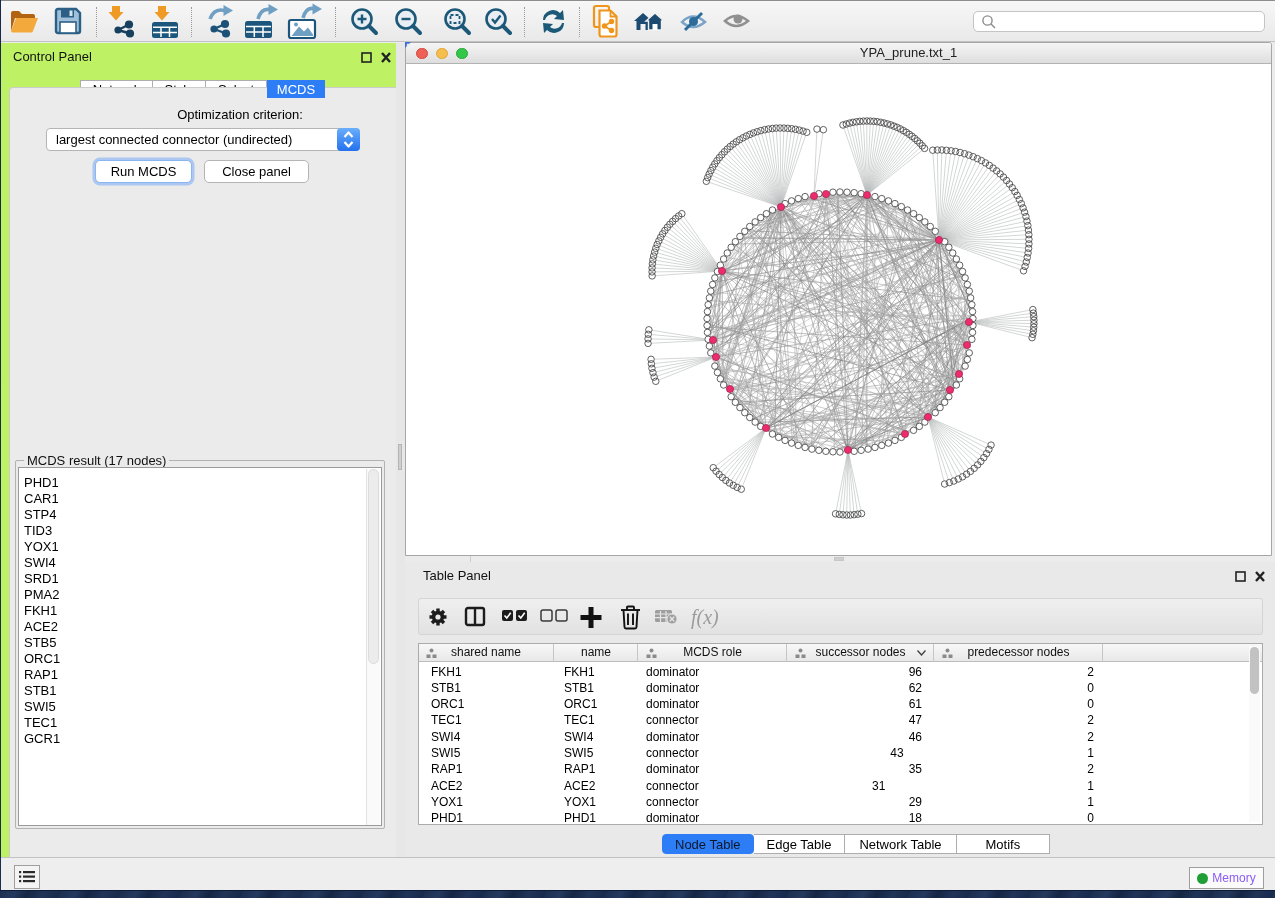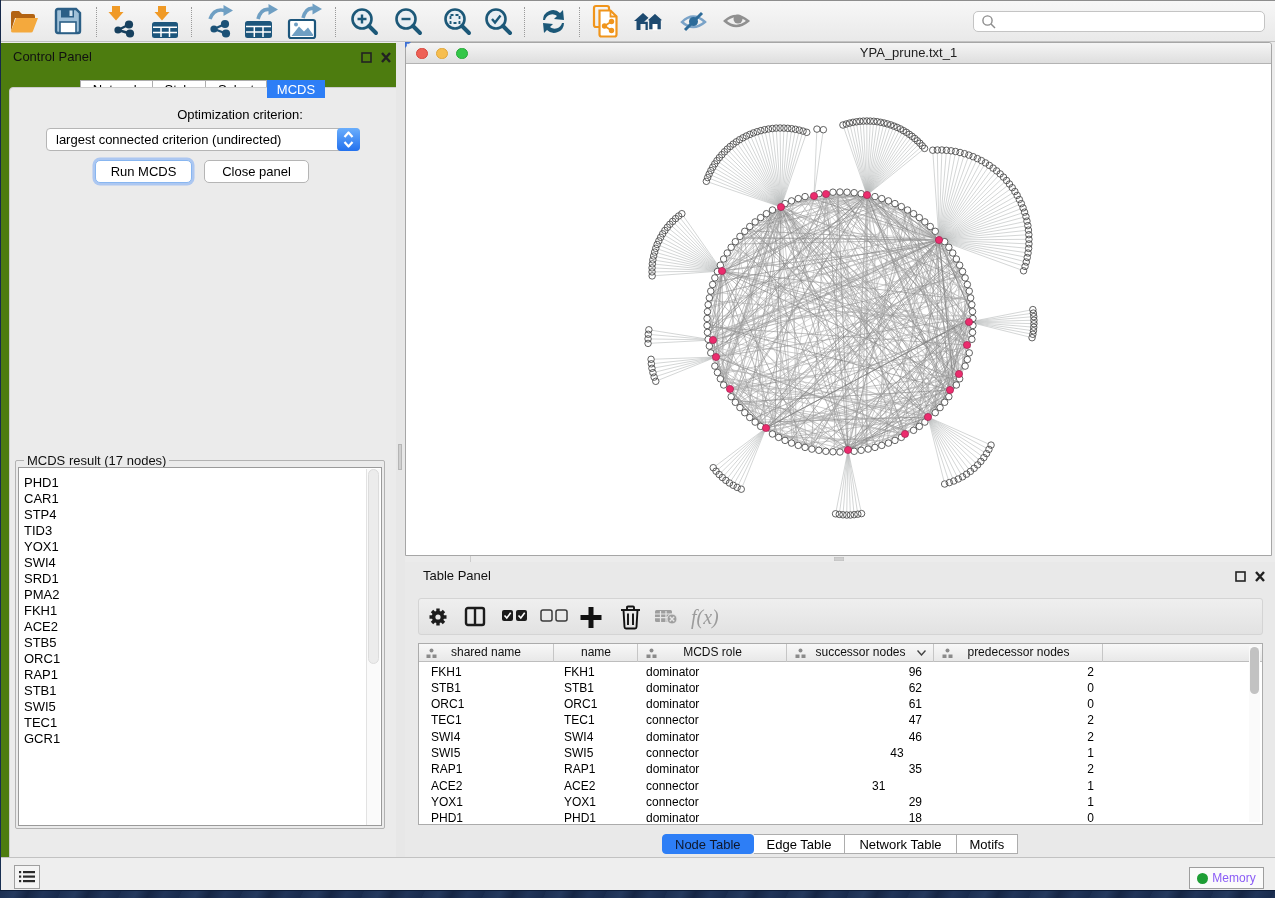--- a/index.html
+++ b/index.html
@@ -4,21 +4,21 @@
 <style>
 *{margin:0;padding:0;box-sizing:border-box}
 html,body{width:1275px;height:898px;overflow:hidden;font-family:"Liberation Sans",sans-serif;}
 body{background:linear-gradient(100deg,#16294a 0%,#1d3a60 30%,#12233f 55%,#274a6e 80%,#0f2038 100%);position:relative}
 .abs{position:absolute}
 #app{position:absolute;left:1px;top:0;width:1274px;height:890px;background:#ececec}
 #toolbar{position:absolute;left:0;top:0;width:1274px;height:42px;background:linear-gradient(#f7f7f7,#e9e9e9);border-top:1px solid #8d8d8d;border-bottom:1px solid #c2c2c2}
 .tsep{position:absolute;top:6px;height:30px;width:0;border-left:1px dotted #9a9a9a}
 #searchbox{position:absolute;left:972px;top:10px;width:292px;height:21px;background:#fff;border:1px solid #c4c4c4;border-radius:5px}
 
-#cpanel{position:absolute;left:0;top:43px;width:395px;height:814px;background:#4d7c0f}
+#cpanel{position:absolute;left:0;top:43px;width:395px;height:814px;background:#bef264}
 .ptitle{font-size:13px;color:#111}
 #cp-tabs{position:absolute;top:37px;left:79px;height:18px}
 .tab{float:left;height:18px;line-height:17px;font-size:13px;color:#000;background:#fff;border:1px solid #adadad;border-left:none;padding:0 13px;text-align:center}
 .tab.first{border-left:1px solid #adadad}
 .tab.sel{background:#2d7ef6;color:#fff;border:1px solid #2d7ef6;border-radius:0;position:relative;z-index:2}
 #cp-body{position:absolute;left:8px;top:44px;width:462px;height:795px;background:#ebebeb;border:1px solid #cccccc;border-radius:4px}
 #mcds-fs{position:absolute;left:5px;top:372px;width:370px;height:369px;border:1px solid #b2b2b2;border-radius:2px}
 #mcds-list{position:absolute;left:2px;top:6px;width:364px;height:359px;background:#fff;border:1px solid #9a9a9a}
 #mcds-legend{position:absolute;left:8px;top:-8px;background:#ebebeb;padding:0 3px;font-size:13px;color:#111}
 .mitem{font-size:13px;color:#000;height:16px;line-height:16px;padding-left:5px}
@@ -183,21 +183,21 @@
       </svg>
 <div id="cp-tabs">
  <div class="tab first" style="width:73px;padding:0">Network</div>
  <div class="tab" style="width:53px;padding:0">Style</div>
  <div class="tab" style="width:61px;padding:0">Select</div>
  <div class="tab sel" style="width:58px;padding:0">MCDS</div>
 </div>
 <div id="cp-body">
  <div style="position:absolute;left:0;top:19px;width:100%;text-align:center;font-size:13px;color:#000">Optimization criterion:</div>
  <div style="position:absolute;left:36px;top:40px;width:314px;height:23px;background:#fff;border:1px solid #b5b5b5;border-radius:4px">
-   <div style="position:absolute;left:9px;top:3px;font-size:13px;color:#000">largest connected criterion (undirected)</div>
+   <div style="position:absolute;left:9px;top:3px;font-size:13px;color:#000">largest connected connector (undirected)</div>
    <div style="position:absolute;right:-1px;top:-1px;width:23px;height:23px;background:linear-gradient(#6aaefc,#2371ee);border-radius:4px">
      <svg width="23" height="23">
               <path d="M7.5 9 L11.5 4.5 L15.5 9 M7.5 14 L11.5 18.5 L15.5 14" fill="none" stroke="#fff" stroke-width="2.2" stroke-linejoin="round"></path>
             </svg>
    </div>
  </div>
  <div style="position:absolute;left:85px;top:72px;width:97px;height:23px;background:#fff;border:1.5px solid #88b6f0;border-radius:5px;box-shadow:0 0 0 2.5px rgba(120,170,245,.55);font-size:13px;line-height:21px;text-align:center">Run MCDS</div>
  <div style="position:absolute;left:194px;top:72px;width:105px;height:23px;background:#fff;border:1px solid #b5b5b5;border-radius:5px;font-size:13px;line-height:21px;text-align:center">Close panel</div>
  <div id="mcds-fs">
    <div id="mcds-legend">MCDS result (17 nodes)</div>
@@ -414,21 +414,21 @@
           <span class="cell" style="left:625px;width:50px;text-align:right">0</span>
         </div>
 <div style="position:absolute;right:2px;top:2px;width:11px;height:176px;background:#fafafa">
           <div style="position:absolute;left:1px;top:1px;width:9px;height:47px;background:#c2c2c2;border-radius:5px"></div>
         </div>
 </div>
 <div id="btabs">
  <div class="btab sel first" style="padding:0 12px">Node Table</div>
  <div class="btab" style="padding:0 13px">Edge Table</div>
  <div class="btab" style="padding:0 14px">Network Table</div>
- <div class="btab" style="padding:0 13px">Motifs</div>
+ <div class="btab" style="padding:0 29px">Motifs</div>
 </div>
 </div>
 
 <div id="statusbar">
 <div id="listbtn"><svg width="24" height="22">
           <g fill="#2a2a2a">
             <rect x="4" y="5" width="2.2" height="2.2"></rect>
             <rect x="8" y="5" width="12" height="2.2"></rect>
             <rect x="4" y="9.5" width="2.2" height="2.2"></rect>
             <rect x="8" y="9.5" width="12" height="2.2"></rect>

